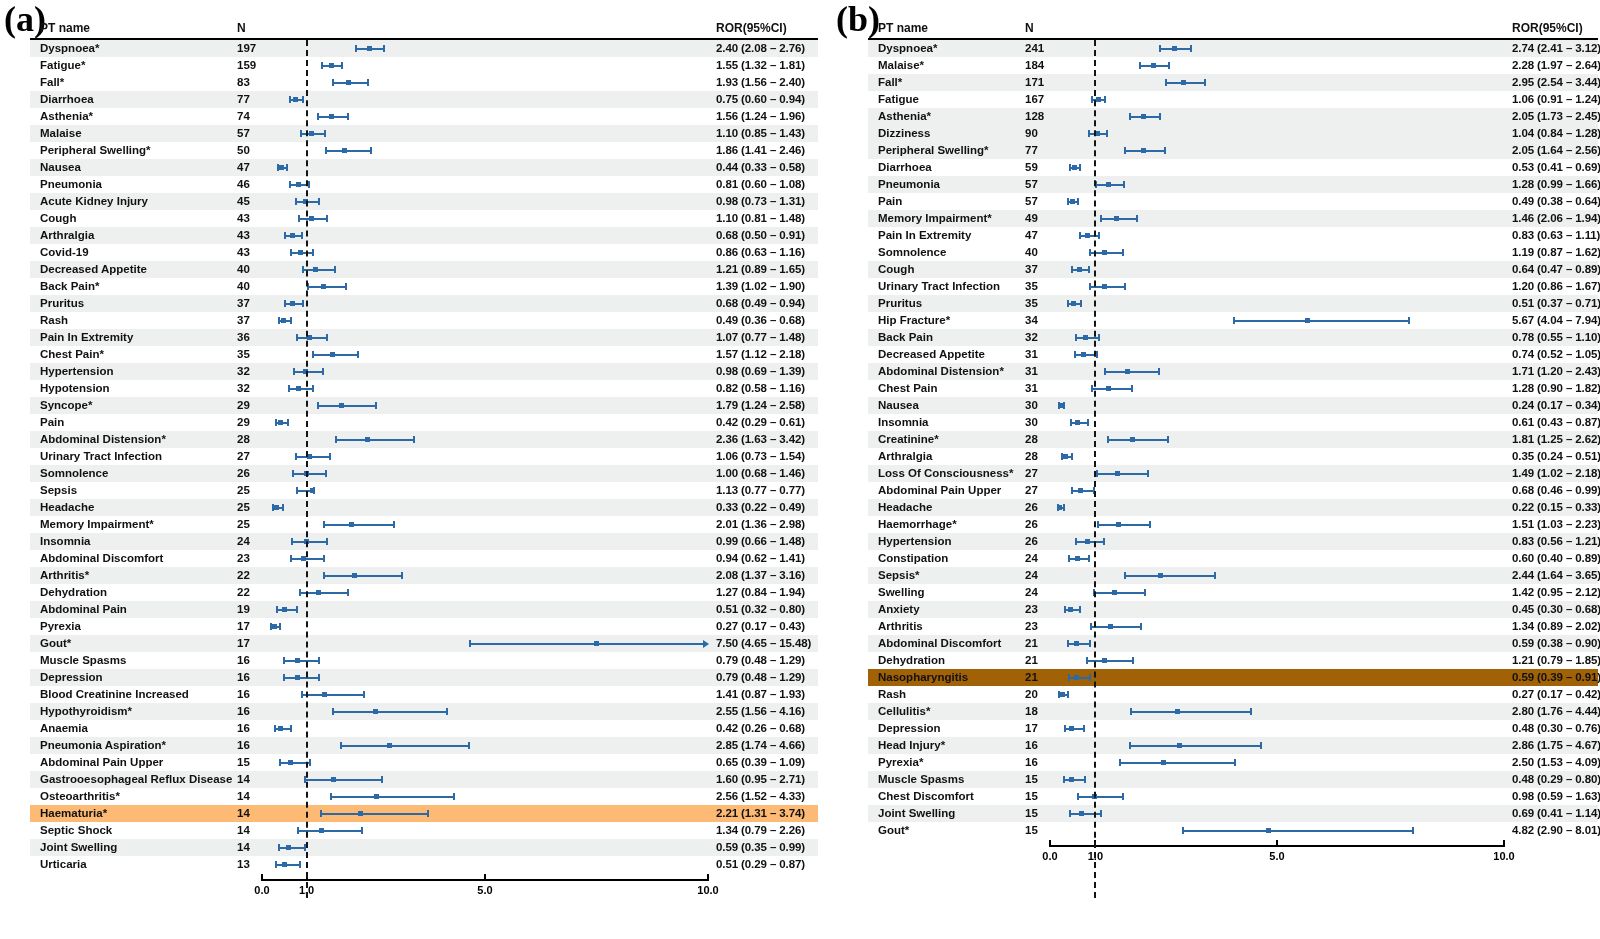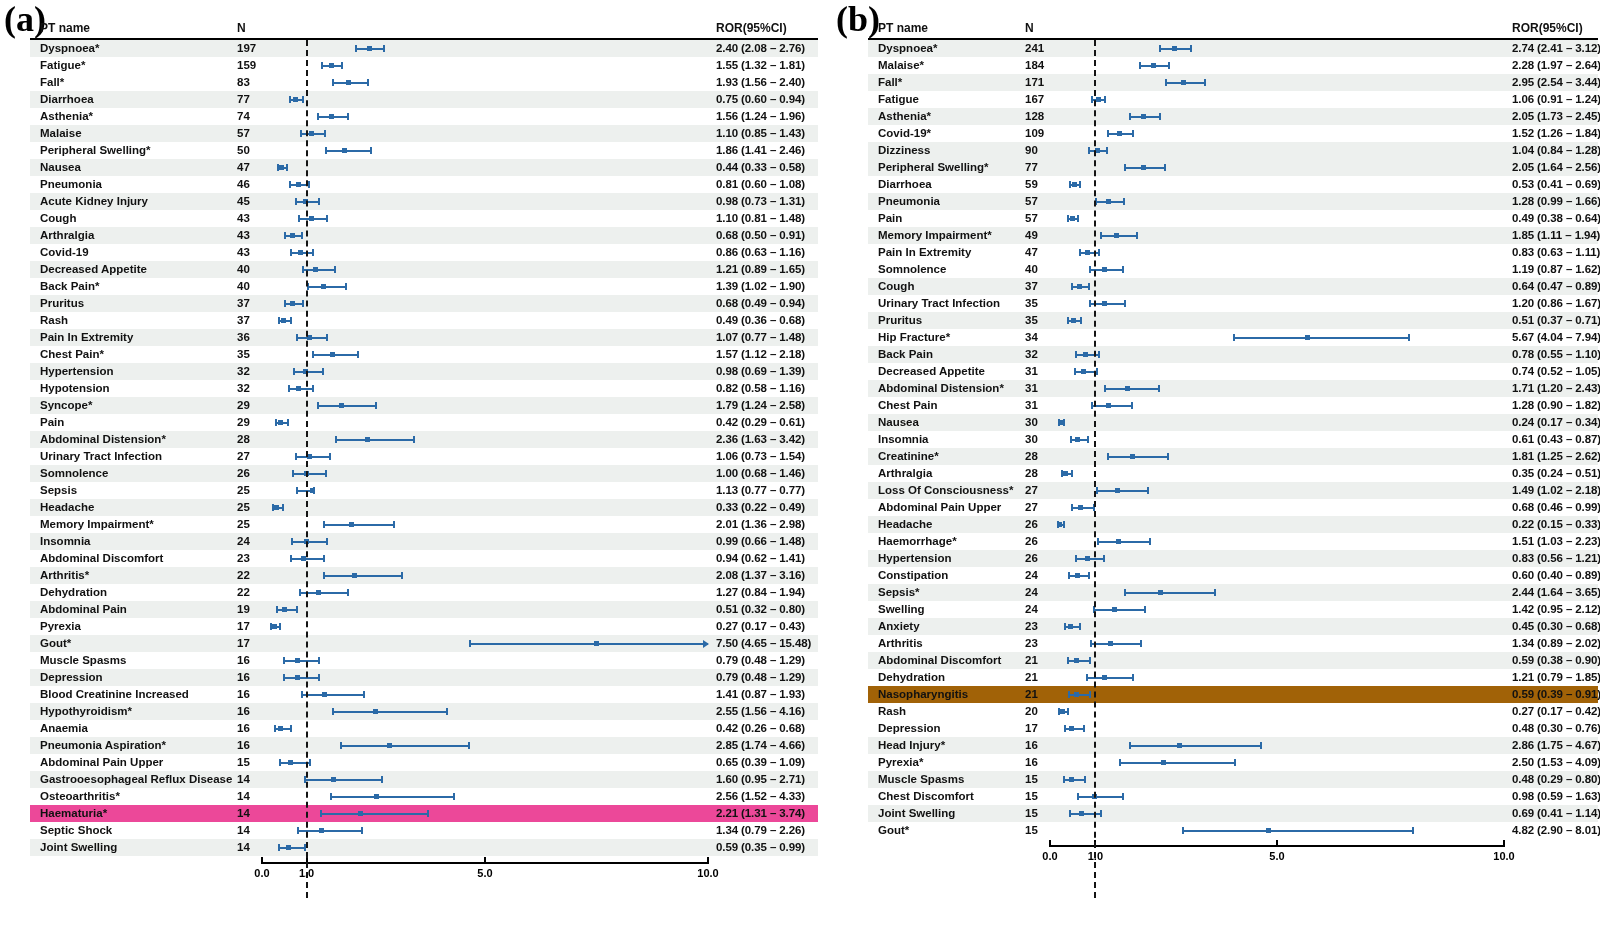--- a/index.html
+++ b/index.html
@@ -544,21 +544,21 @@
           <div class="cell-name">Osteoarthritis*</div>
           <div class="cell-n">14</div>
           <div class="cell-plot">
             <div class="ci-line" style="left: 15.2%; width: 28.1%; background: rgb(43, 106, 167);"></div>
             <div class="ci-cap" style="left: 15.2%; background: rgb(43, 106, 167);"></div>
             <div class="ci-cap" style="left: calc(43.3% - 2px); background: rgb(43, 106, 167);"></div>
             <div class="ci-dot" style="left: 25.6%; background: rgb(43, 106, 167);"></div>
           </div>
           <div class="cell-ror">2.56 (1.52 – 4.33)</div>
         </div>
-        <div class="row" style="background: #ec4899;">
+        <div class="row" style="background: #fdba74;">
           <div class="cell-name">Haematuria*</div>
           <div class="cell-n">14</div>
           <div class="cell-plot">
             <div class="ci-line" style="left: 13.1%; width: 24.3%; background: rgb(43, 106, 167);"></div>
             <div class="ci-cap" style="left: 13.1%; background: rgb(43, 106, 167);"></div>
             <div class="ci-cap" style="left: calc(37.4% - 2px); background: rgb(43, 106, 167);"></div>
             <div class="ci-dot" style="left: 22.1%; background: rgb(43, 106, 167);"></div>
           </div>
           <div class="cell-ror">2.21 (1.31 – 3.74)</div>
         </div>
@@ -576,20 +576,31 @@
         <div class="row" style="background: rgb(237, 240, 238);">
           <div class="cell-name">Joint Swelling</div>
           <div class="cell-n">14</div>
           <div class="cell-plot">
             <div class="ci-line" style="left: 3.5%; width: 6.4%; background: rgb(43, 106, 167);"></div>
             <div class="ci-cap" style="left: 3.5%; background: rgb(43, 106, 167);"></div>
             <div class="ci-cap" style="left: calc(9.9% - 2px); background: rgb(43, 106, 167);"></div>
             <div class="ci-dot" style="left: 5.9%; background: rgb(43, 106, 167);"></div>
           </div>
           <div class="cell-ror">0.59 (0.35 – 0.99)</div>
+        </div>
+        <div class="row">
+          <div class="cell-name">Urticaria</div>
+          <div class="cell-n">13</div>
+          <div class="cell-plot">
+            <div class="ci-line" style="left: 2.9%; width: 5.8%; background: rgb(43, 106, 167);"></div>
+            <div class="ci-cap" style="left: 2.9%; background: rgb(43, 106, 167);"></div>
+            <div class="ci-cap" style="left: calc(8.7% - 2px); background: rgb(43, 106, 167);"></div>
+            <div class="ci-dot" style="left: 5.1%; background: rgb(43, 106, 167);"></div>
+          </div>
+          <div class="cell-ror">0.51 (0.29 – 0.87)</div>
         </div>
       </div>
     <div class="axisbox" id="axis-a">
       <div class="axisline"></div>
     <div class="tick" style="left: 0%;"></div>
         <div class="ticklabel" style="left: 0%;">0.0</div>
         <div class="tick" style="left: 10%;"></div>
         <div class="ticklabel" style="left: 10%;">1.0</div>
         <div class="tick" style="left: 50%;"></div>
         <div class="ticklabel" style="left: 50%;">5.0</div>
@@ -657,31 +668,20 @@
           <div class="cell-name">Asthenia*</div>
           <div class="cell-n">128</div>
           <div class="cell-plot">
             <div class="ci-line" style="left: 17.3%; width: 7.2%; background: rgb(43, 106, 167);"></div>
             <div class="ci-cap" style="left: 17.3%; background: rgb(43, 106, 167);"></div>
             <div class="ci-cap" style="left: calc(24.5% - 2px); background: rgb(43, 106, 167);"></div>
             <div class="ci-dot" style="left: 20.5%; background: rgb(43, 106, 167);"></div>
           </div>
           <div class="cell-ror">2.05 (1.73 – 2.45)</div>
         </div>
-        <div class="row">
-          <div class="cell-name">Covid-19*</div>
-          <div class="cell-n">109</div>
-          <div class="cell-plot">
-            <div class="ci-line" style="left: 12.6%; width: 5.8%; background: rgb(43, 106, 167);"></div>
-            <div class="ci-cap" style="left: 12.6%; background: rgb(43, 106, 167);"></div>
-            <div class="ci-cap" style="left: calc(18.4% - 2px); background: rgb(43, 106, 167);"></div>
-            <div class="ci-dot" style="left: 15.2%; background: rgb(43, 106, 167);"></div>
-          </div>
-          <div class="cell-ror">1.52 (1.26 – 1.84)</div>
-        </div>
         <div class="row" style="background: rgb(237, 240, 238);">
           <div class="cell-name">Dizziness</div>
           <div class="cell-n">90</div>
           <div class="cell-plot">
             <div class="ci-line" style="left: 8.4%; width: 4.4%; background: rgb(43, 106, 167);"></div>
             <div class="ci-cap" style="left: 8.4%; background: rgb(43, 106, 167);"></div>
             <div class="ci-cap" style="left: calc(12.8% - 2px); background: rgb(43, 106, 167);"></div>
             <div class="ci-dot" style="left: 10.4%; background: rgb(43, 106, 167);"></div>
           </div>
           <div class="cell-ror">1.04 (0.84 – 1.28)</div>
@@ -732,21 +732,21 @@
         </div>
         <div class="row" style="background: rgb(237, 240, 238);">
           <div class="cell-name">Memory Impairment*</div>
           <div class="cell-n">49</div>
           <div class="cell-plot">
             <div class="ci-line" style="left: 11.1%; width: 8.3%; background: rgb(43, 106, 167);"></div>
             <div class="ci-cap" style="left: 11.1%; background: rgb(43, 106, 167);"></div>
             <div class="ci-cap" style="left: calc(19.4% - 2px); background: rgb(43, 106, 167);"></div>
             <div class="ci-dot" style="left: 14.6%; background: rgb(43, 106, 167);"></div>
           </div>
-          <div class="cell-ror">1.85 (1.11 – 1.94)</div>
+          <div class="cell-ror">1.46 (2.06 – 1.94)</div>
         </div>
         <div class="row">
           <div class="cell-name">Pain In Extremity</div>
           <div class="cell-n">47</div>
           <div class="cell-plot">
             <div class="ci-line" style="left: 6.3%; width: 4.8%; background: rgb(43, 106, 167);"></div>
             <div class="ci-cap" style="left: 6.3%; background: rgb(43, 106, 167);"></div>
             <div class="ci-cap" style="left: calc(11.1% - 2px); background: rgb(43, 106, 167);"></div>
             <div class="ci-dot" style="left: 8.3%; background: rgb(43, 106, 167);"></div>
           </div>
@@ -1041,20 +1041,31 @@
         <div class="row">
           <div class="cell-name">Rash</div>
           <div class="cell-n">20</div>
           <div class="cell-plot">
             <div class="ci-line" style="left: 1.7%; width: 2.5%; background: rgb(43, 106, 167);"></div>
             <div class="ci-cap" style="left: 1.7%; background: rgb(43, 106, 167);"></div>
             <div class="ci-cap" style="left: calc(4.2% - 2px); background: rgb(43, 106, 167);"></div>
             <div class="ci-dot" style="left: 2.7%; background: rgb(43, 106, 167);"></div>
           </div>
           <div class="cell-ror">0.27 (0.17 – 0.42)</div>
+        </div>
+        <div class="row" style="background: rgb(237, 240, 238);">
+          <div class="cell-name">Cellulitis*</div>
+          <div class="cell-n">18</div>
+          <div class="cell-plot">
+            <div class="ci-line" style="left: 17.6%; width: 26.8%; background: rgb(43, 106, 167);"></div>
+            <div class="ci-cap" style="left: 17.6%; background: rgb(43, 106, 167);"></div>
+            <div class="ci-cap" style="left: calc(44.4% - 2px); background: rgb(43, 106, 167);"></div>
+            <div class="ci-dot" style="left: 28%; background: rgb(43, 106, 167);"></div>
+          </div>
+          <div class="cell-ror">2.80 (1.76 – 4.44)</div>
         </div>
         <div class="row">
           <div class="cell-name">Depression</div>
           <div class="cell-n">17</div>
           <div class="cell-plot">
             <div class="ci-line" style="left: 3%; width: 4.6%; background: rgb(43, 106, 167);"></div>
             <div class="ci-cap" style="left: 3%; background: rgb(43, 106, 167);"></div>
             <div class="ci-cap" style="left: calc(7.6% - 2px); background: rgb(43, 106, 167);"></div>
             <div class="ci-dot" style="left: 4.8%; background: rgb(43, 106, 167);"></div>
           </div>

